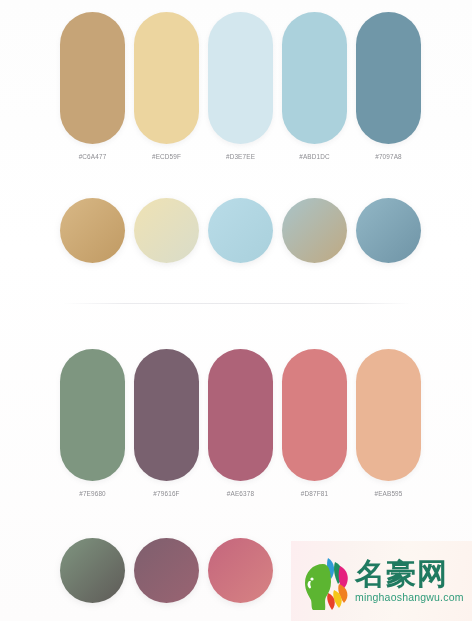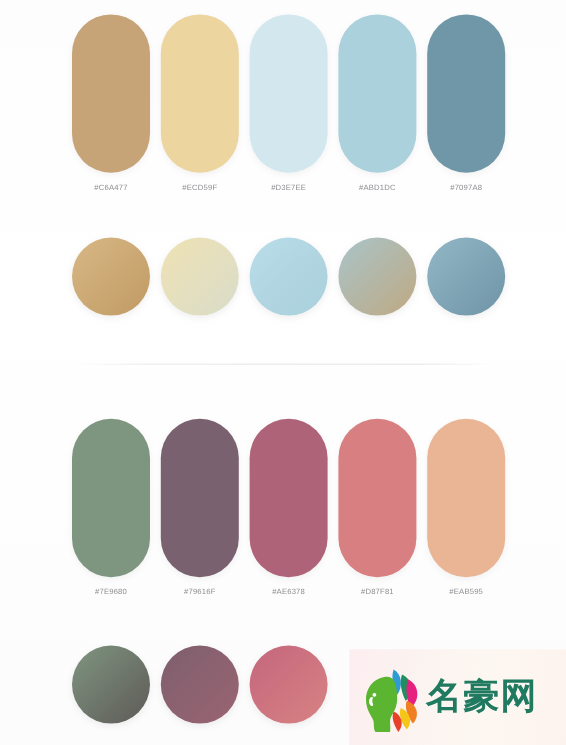--- a/index.html
+++ b/index.html
@@ -235,16 +235,17 @@
         <path d="M33 43 C40 46 42 54 37 60 C33 54 31 48 33 43 Z" fill="#e8412a"></path>
 
         <path d="M28 14 C18 14 10 22 10 33 C10 41 14 46 16 50 C17 54 16 58 18 60
                  L30 60 C31 55 29 51 31 47 C34 42 36 38 36 32 C36 22 34 14 28 14 Z" fill="#5cb531"></path>
         <path d="M14 31 C12 33 12 36 14 38 C15 39 16 38 16 37 C15 35 15 33 16 31 Z" fill="#ffffff"></path>
         <circle cx="17" cy="29" r="1.6" fill="#ffffff"></circle>
       </svg>
     </div>
     <div id="watermark-text-block">
       <div id="watermark-cn" style="color: rgb(31, 122, 96);">名豪网</div>
+      <div id="watermark-url" style="color: rgb(47, 155, 122);">minghaoshangwu.com</div>
     </div>
   </div>
 
 </div>
 
 </body></html>

